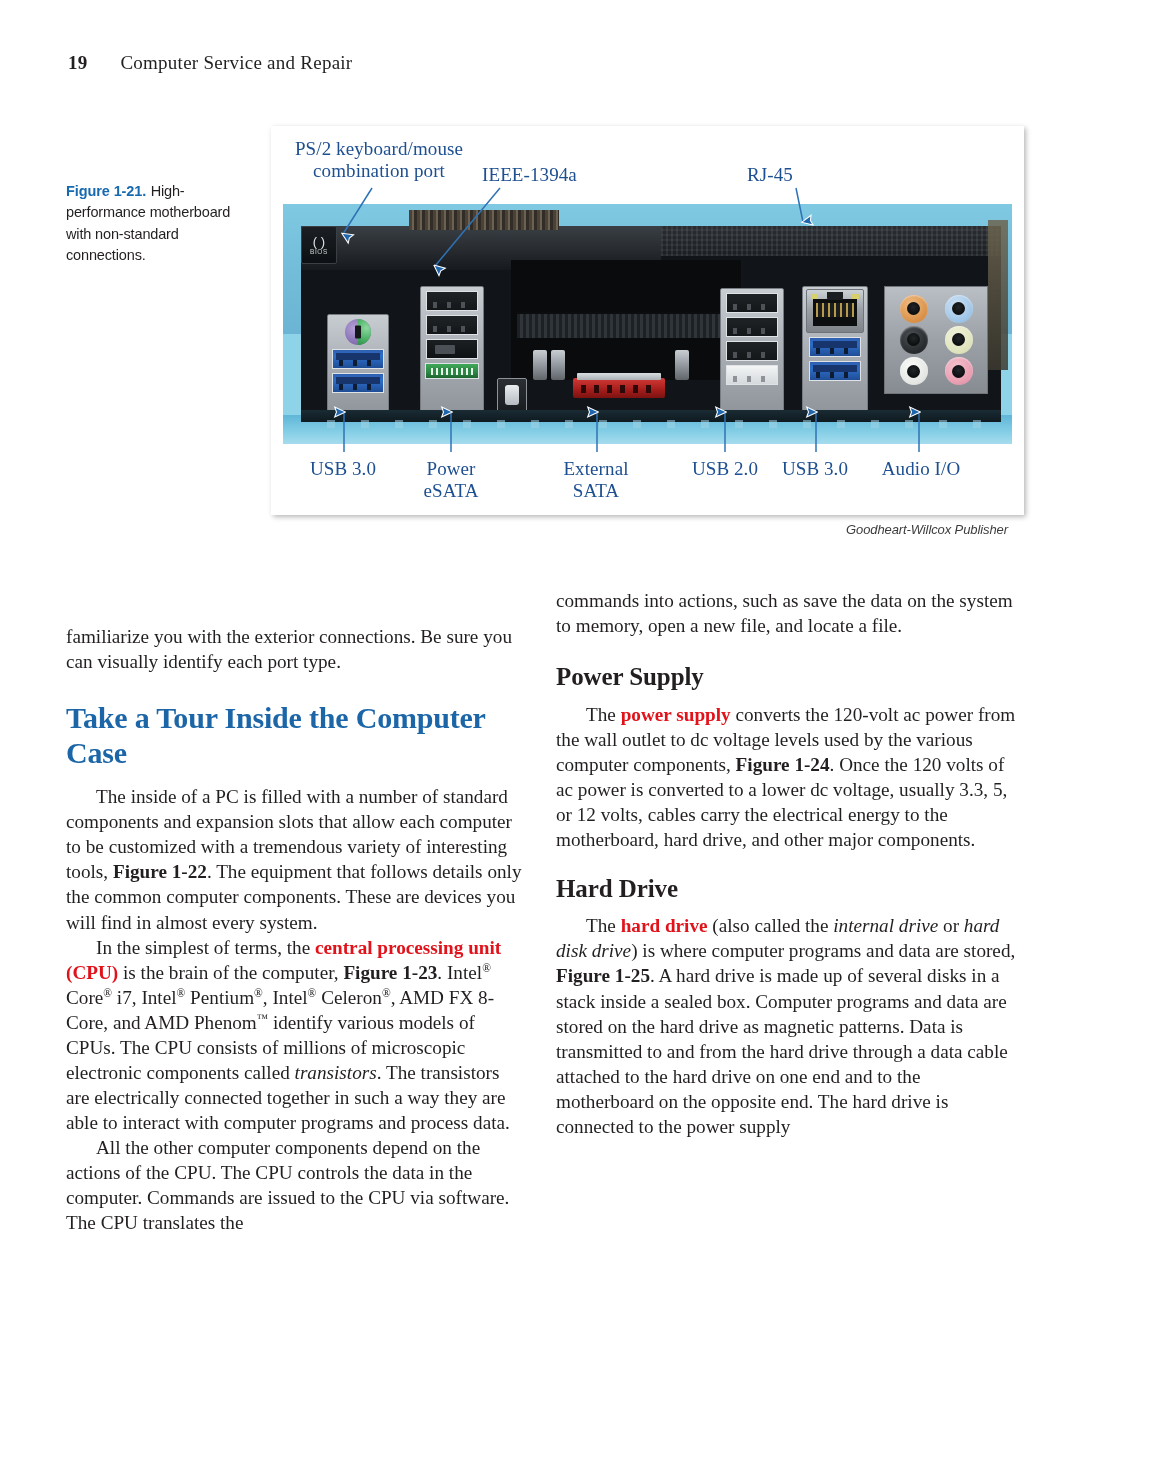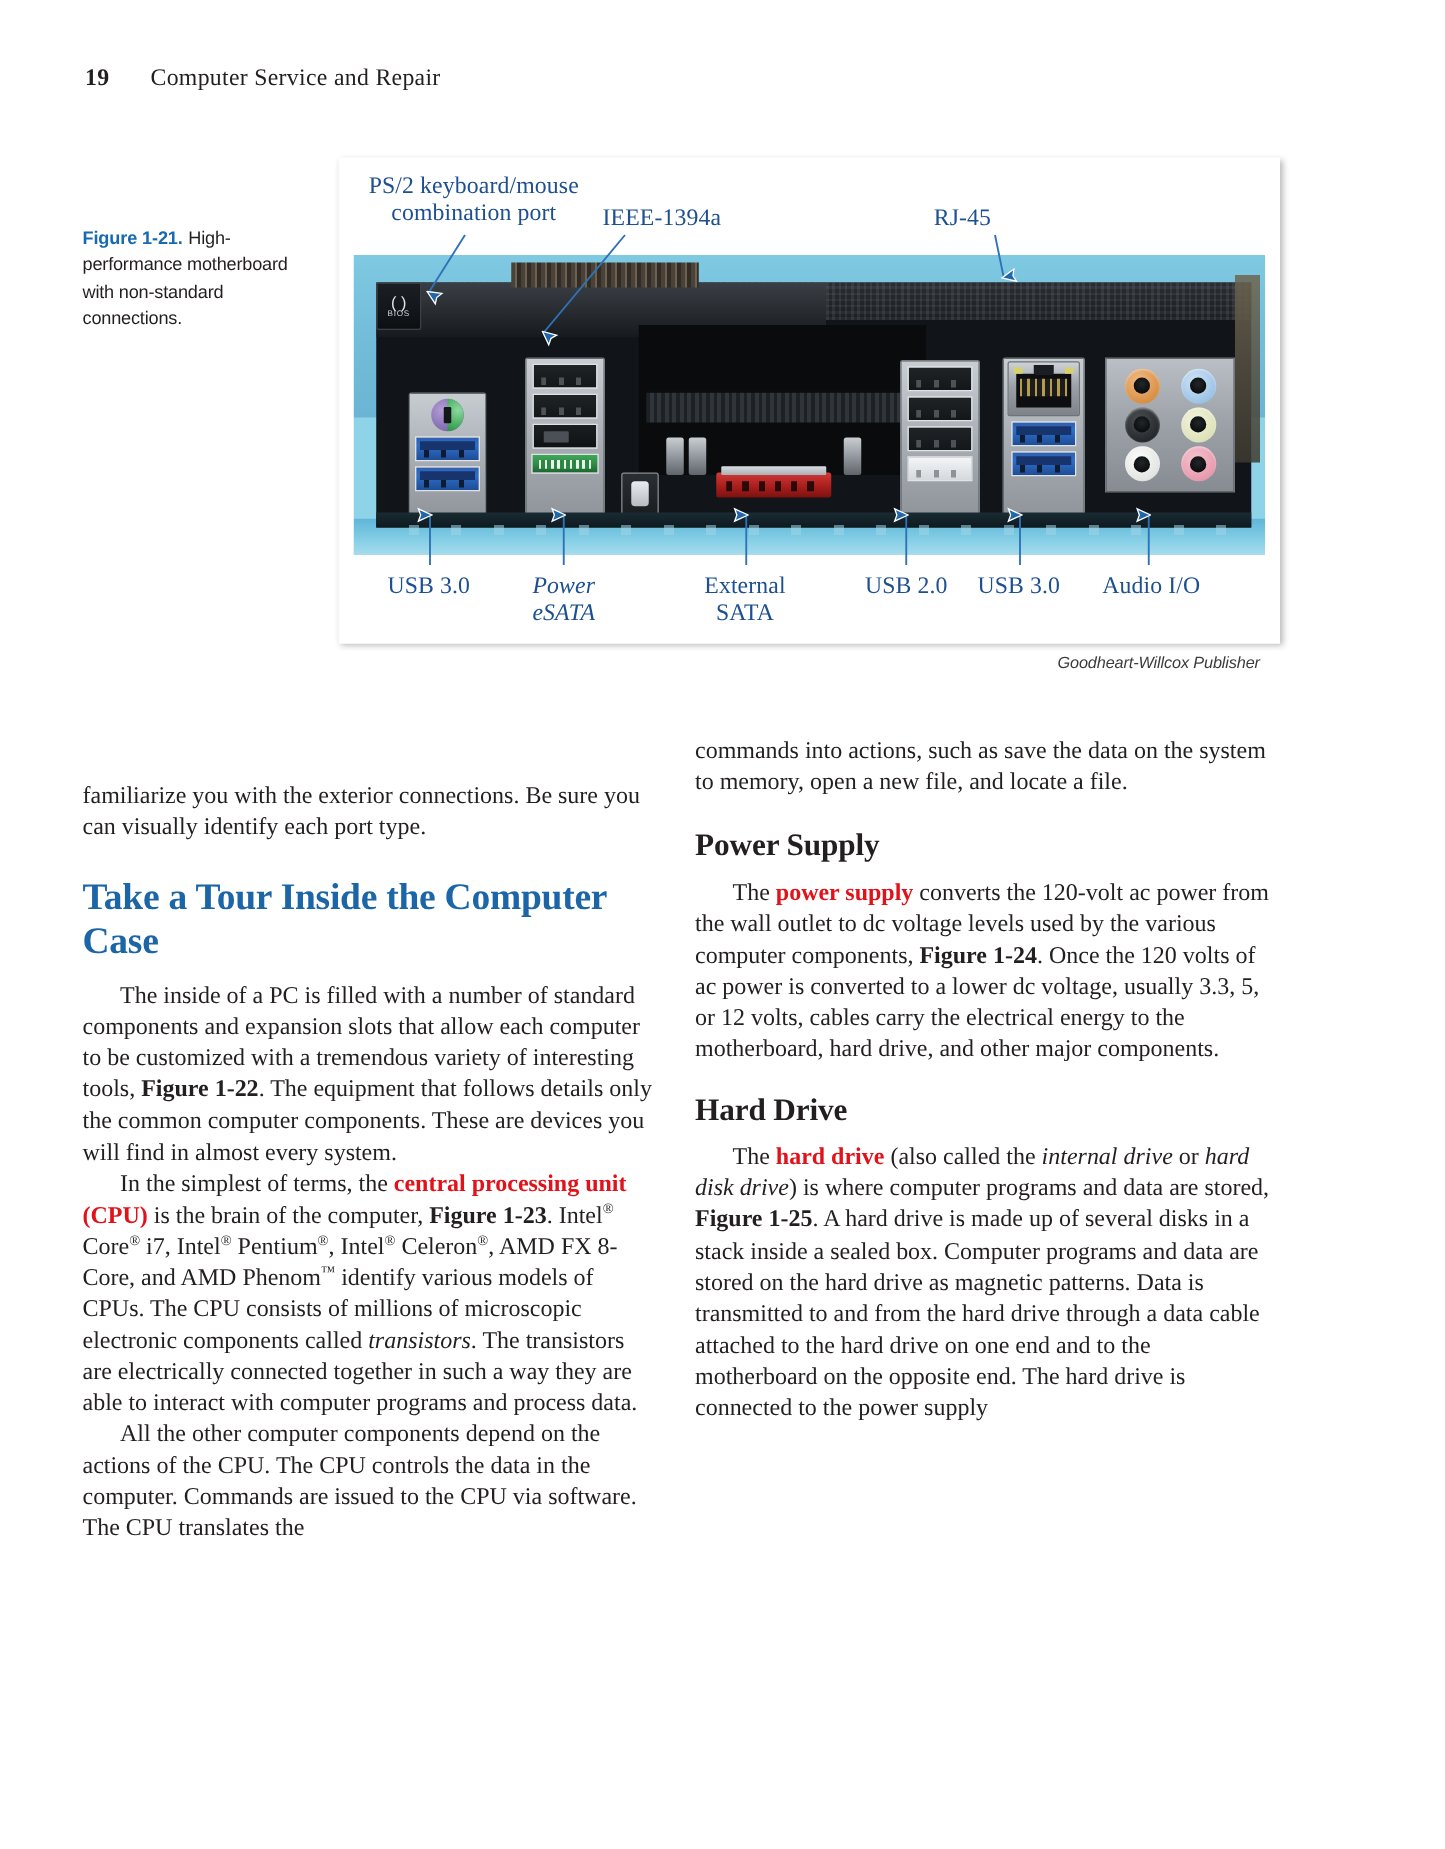--- a/index.html
+++ b/index.html
@@ -397,21 +397,21 @@
 
   <div class="fig-label ctr" style="left:8px; top:12px; width:200px;">
     <span>PS/2 keyboard/mouse</span><br>
     <span>combination port</span>
   </div>
   <div class="fig-label" style="left:211px; top:38px;">IEEE-1394a</div>
   <div class="fig-label" style="left:476px; top:38px;text-align:right;">RJ-45</div>
 
   <div class="fig-label ctr" style="left:12px; top:332px; width:120px;">USB 3.0</div>
 
-  <div class="fig-label ctr" style="left:130px; top:332px; width:100px;font-style:italic;">
+  <div class="fig-label ctr" style="left:130px; top:332px; width:100px;">
     <span>Power</span><br>
     <span>eSATA</span>
   </div>
 
   <div class="fig-label ctr" style="left:272px; top:332px; width:106px;">
     <span>External</span><br>
     <span>SATA</span>
   </div>
 
   <div class="fig-label ctr" style="left:404px; top:332px; width:100px;">USB 2.0</div>

